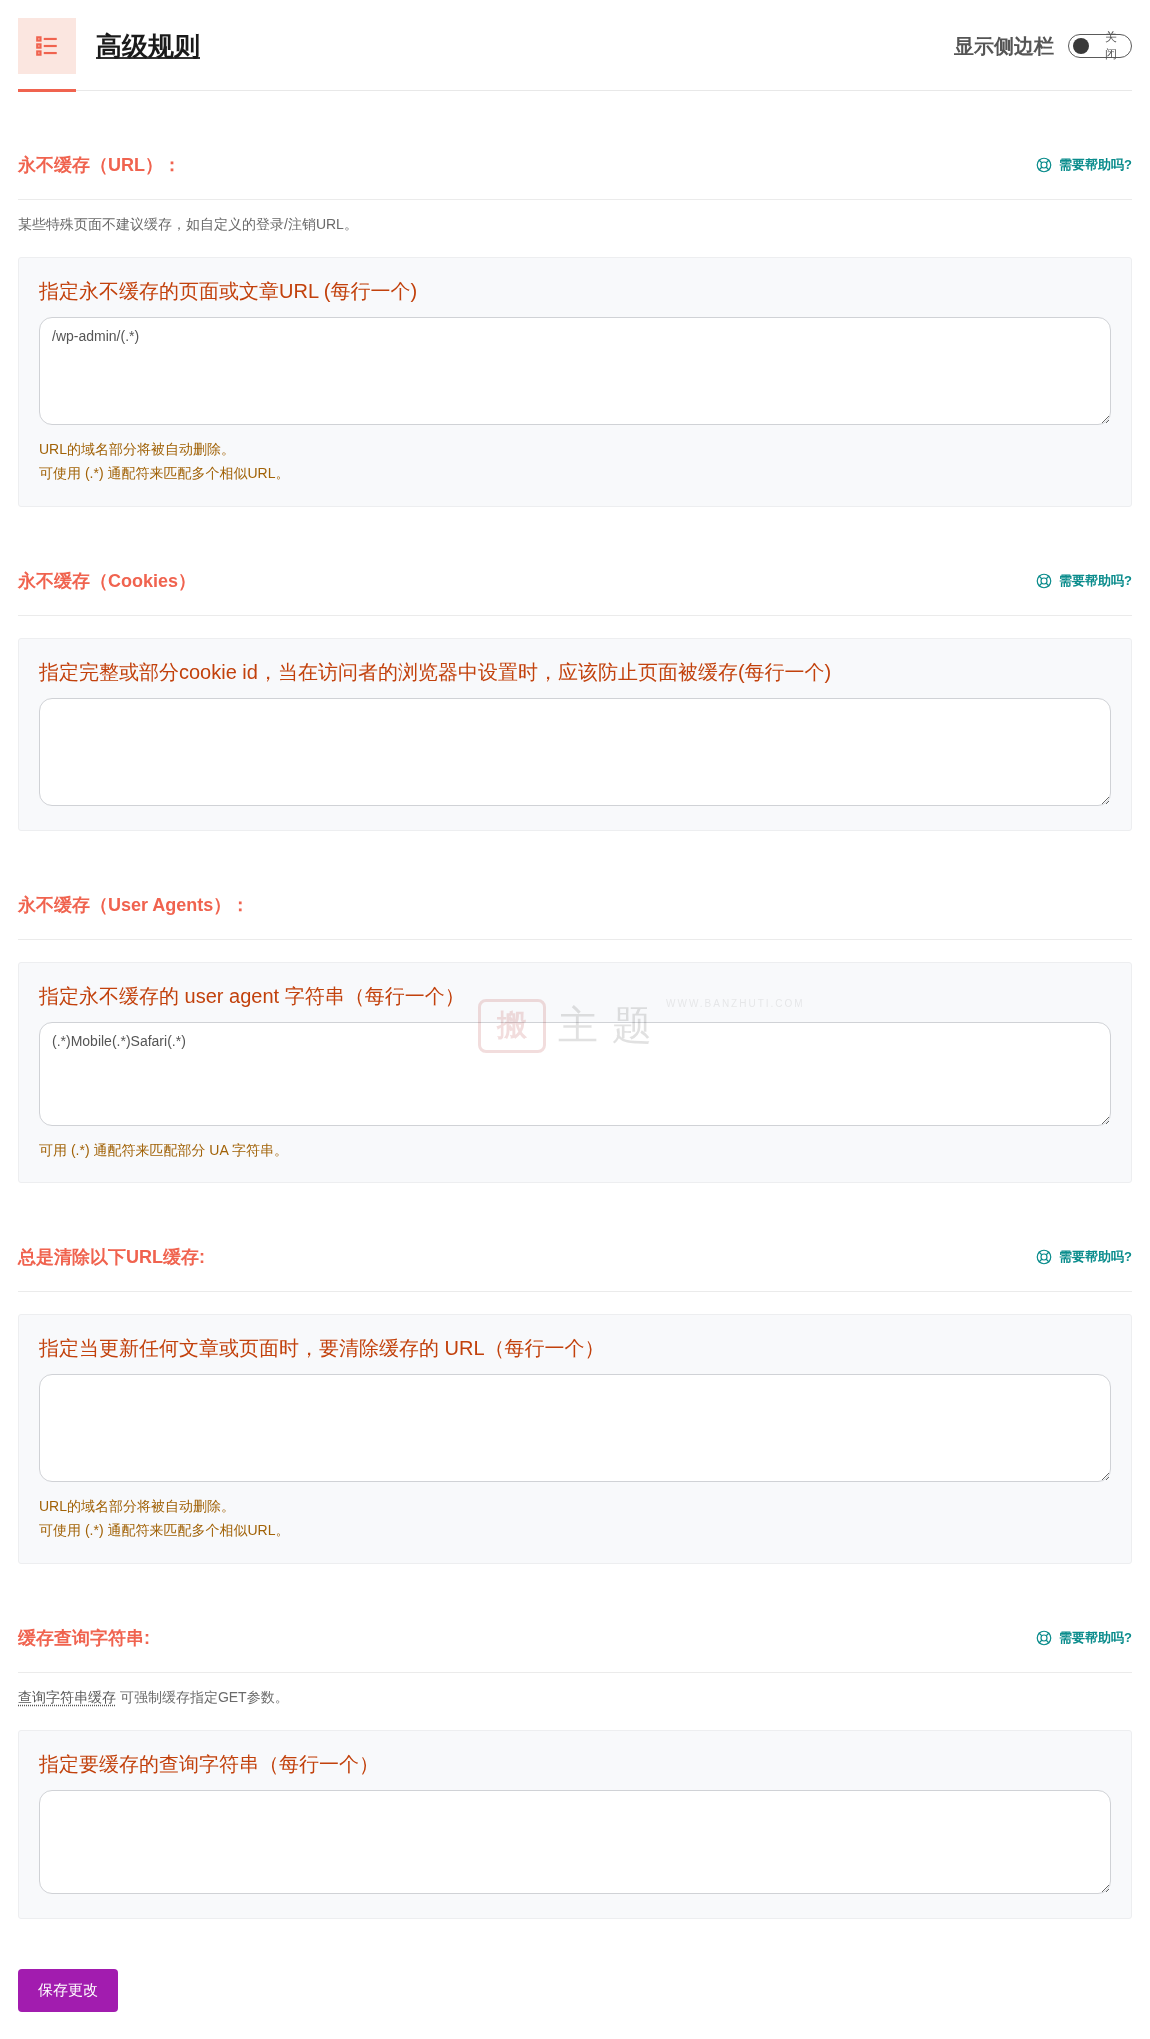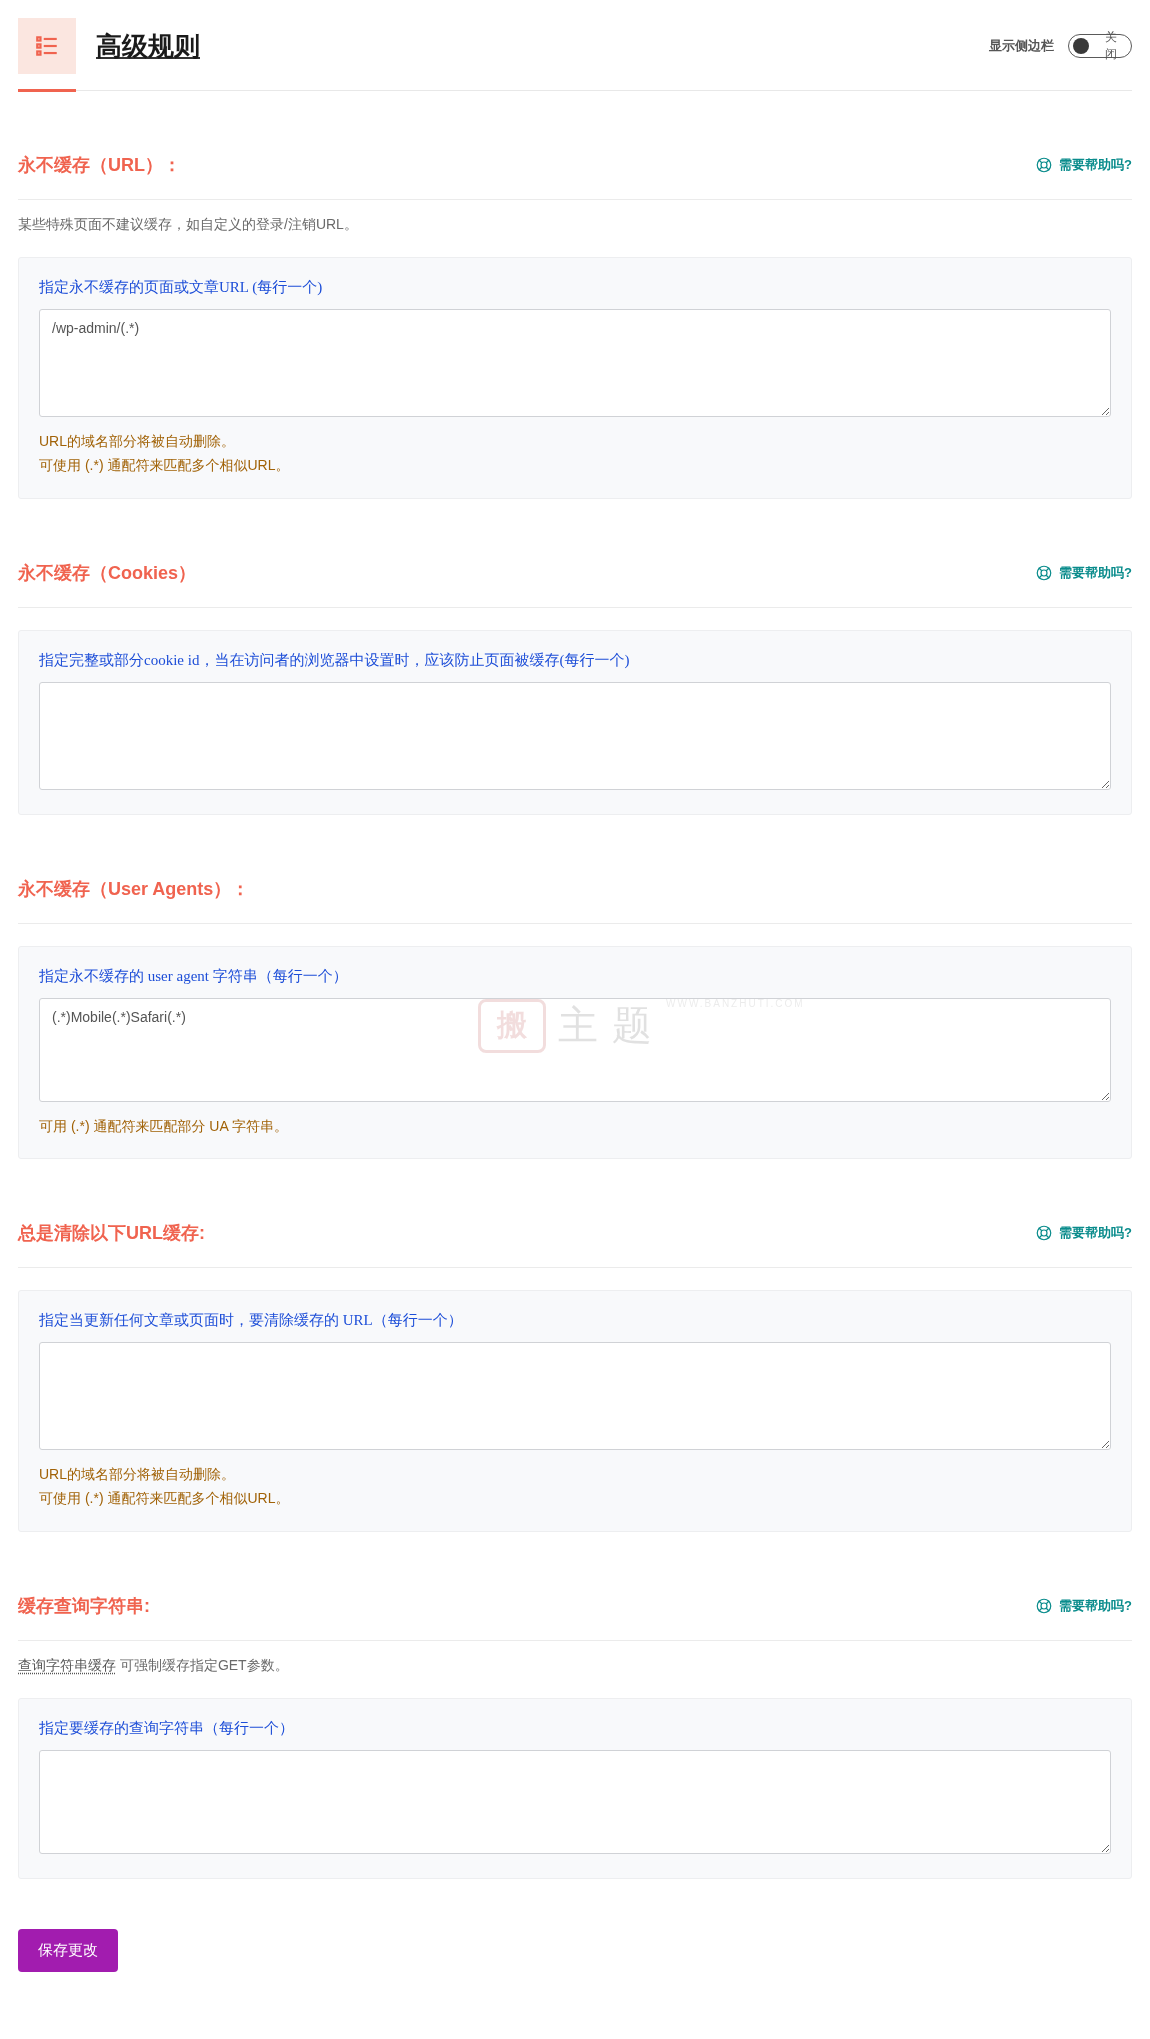--- a/index.html
+++ b/index.html
@@ -36,21 +36,21 @@
     font-size: 26px;
     font-weight: 700;
     color: #1a1a1a;
   }
   .header-right {
     display: flex;
     align-items: center;
     gap: 14px;
   }
   .sidebar-label {
-    font-size: 13px;
+    font-size: 20px;
     color: #555;
     font-weight: 600;
   }
   .toggle {
     width: 64px;
     height: 24px;
     border: 1px solid #5a5a5a;
     border-radius: 13px;
     position: relative;
     cursor: pointer;
@@ -124,30 +124,29 @@
     cursor: pointer;
   }
   .field-box {
     margin-top: 22px;
     background: #f8f9fb;
     border: 1px solid #edeef0;
     border-radius: 3px;
     padding: 20px;
   }
   .field-label {
-    font-size: 15px;
-    color: #1d4ed8;
+    font-size: 20px;
+    color: #c2410c;
     margin-bottom: 12px;
-    font-family: Liberation Serif, serif;
   }
   textarea {
     width: 100%;
     height: 108px;
     border: 1px solid #d0d2d6;
-    border-radius: 3px;
+    border-radius: 13px;
     padding: 10px 12px;
     font-size: 14px;
     color: #555;
     font-family: inherit;
     resize: both;
     background: #fff;
   }
   textarea.short { height: 104px; }
   .hint {
     margin-top: 9px;

